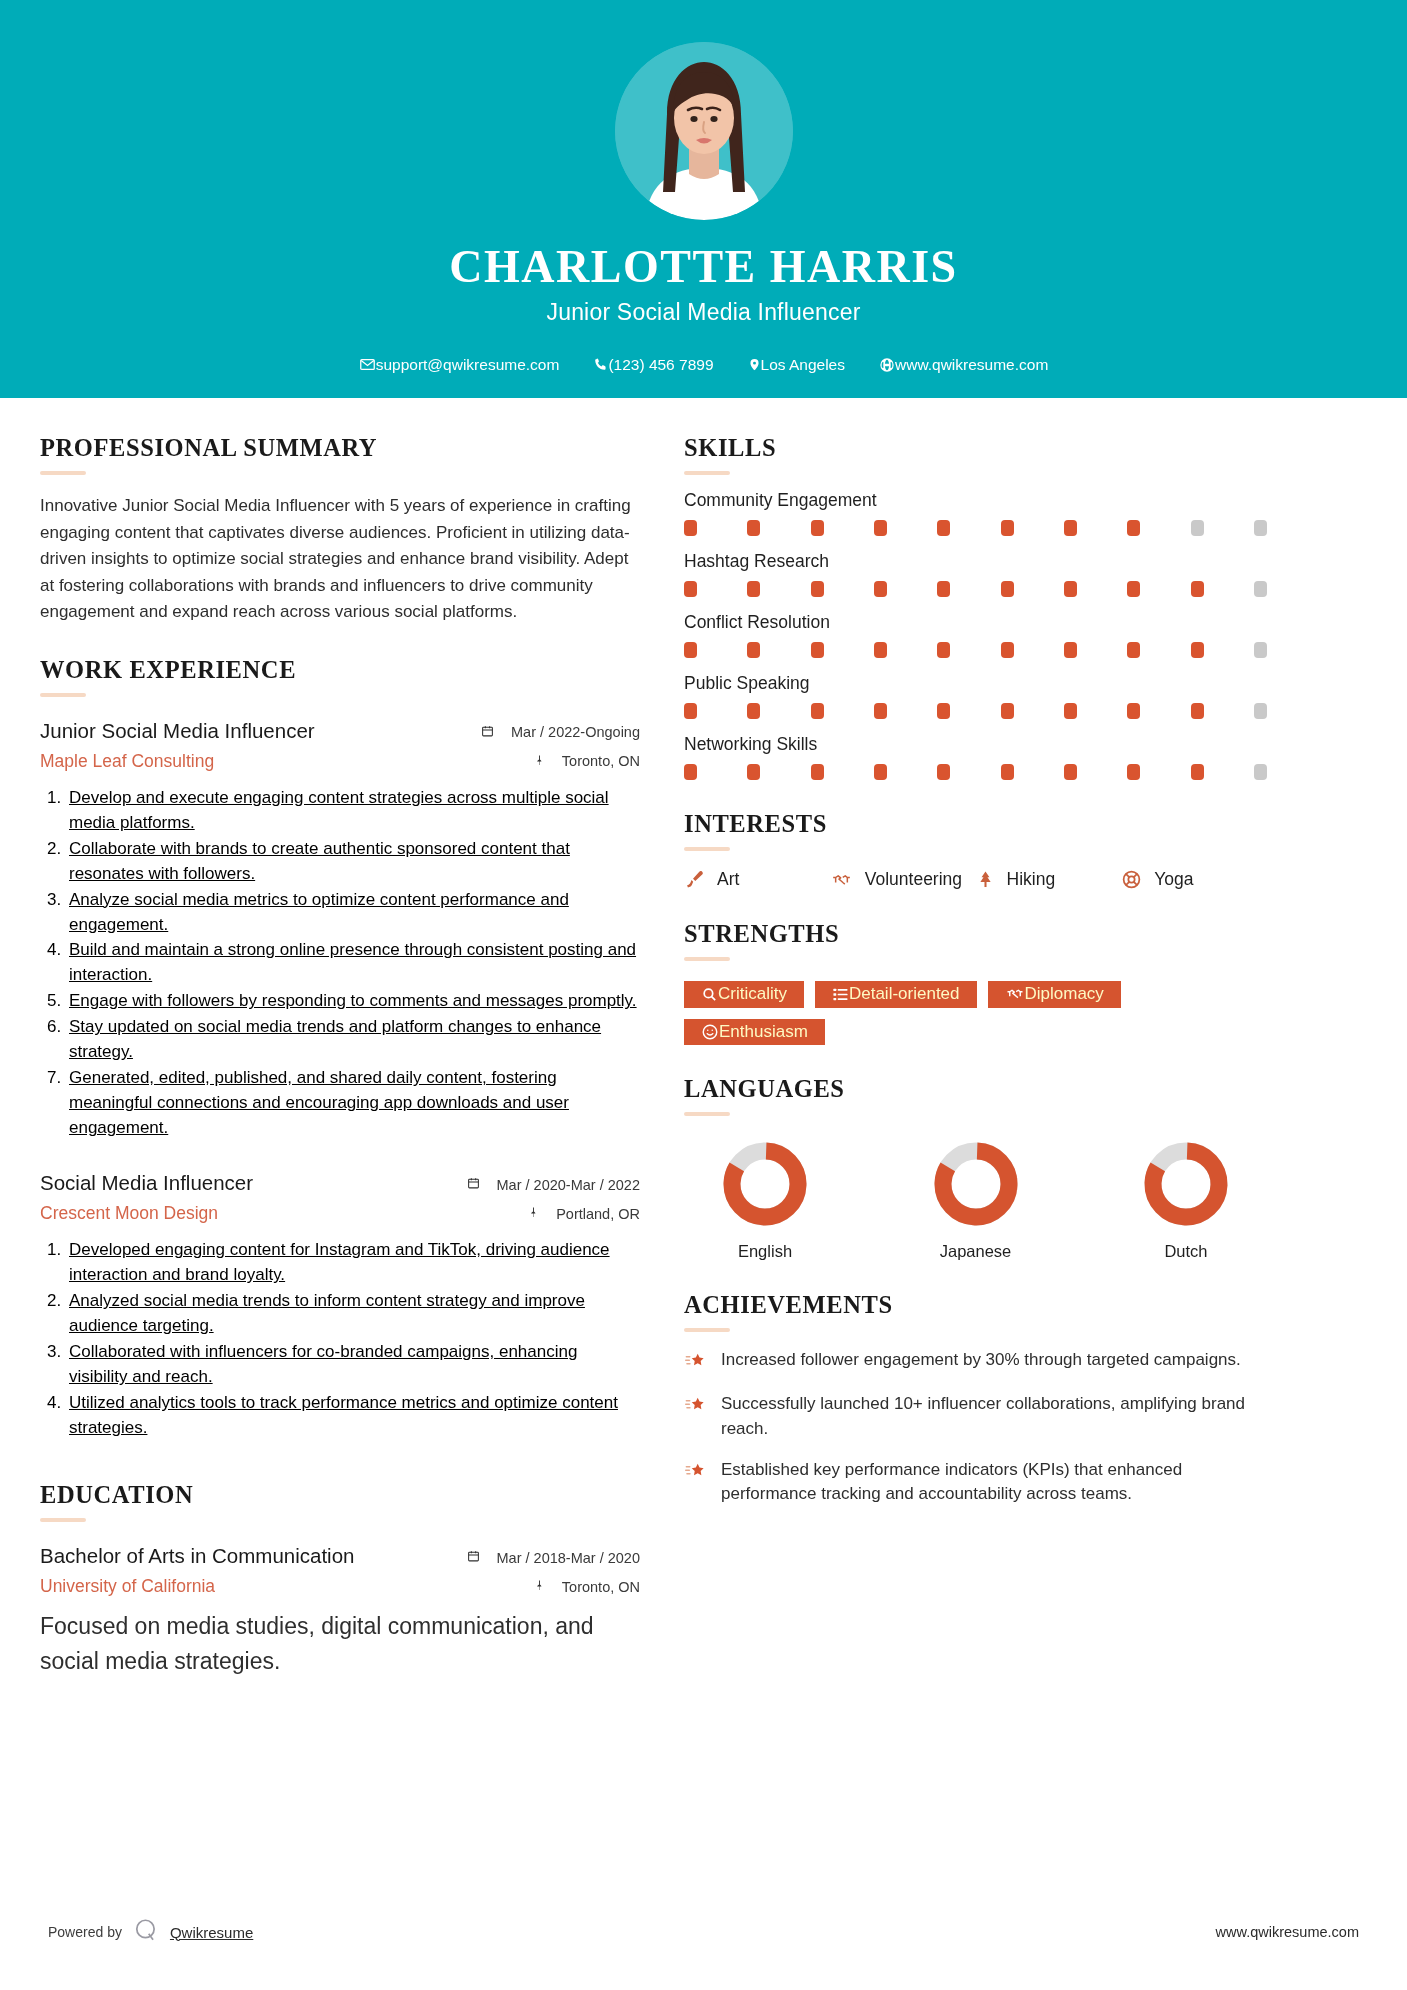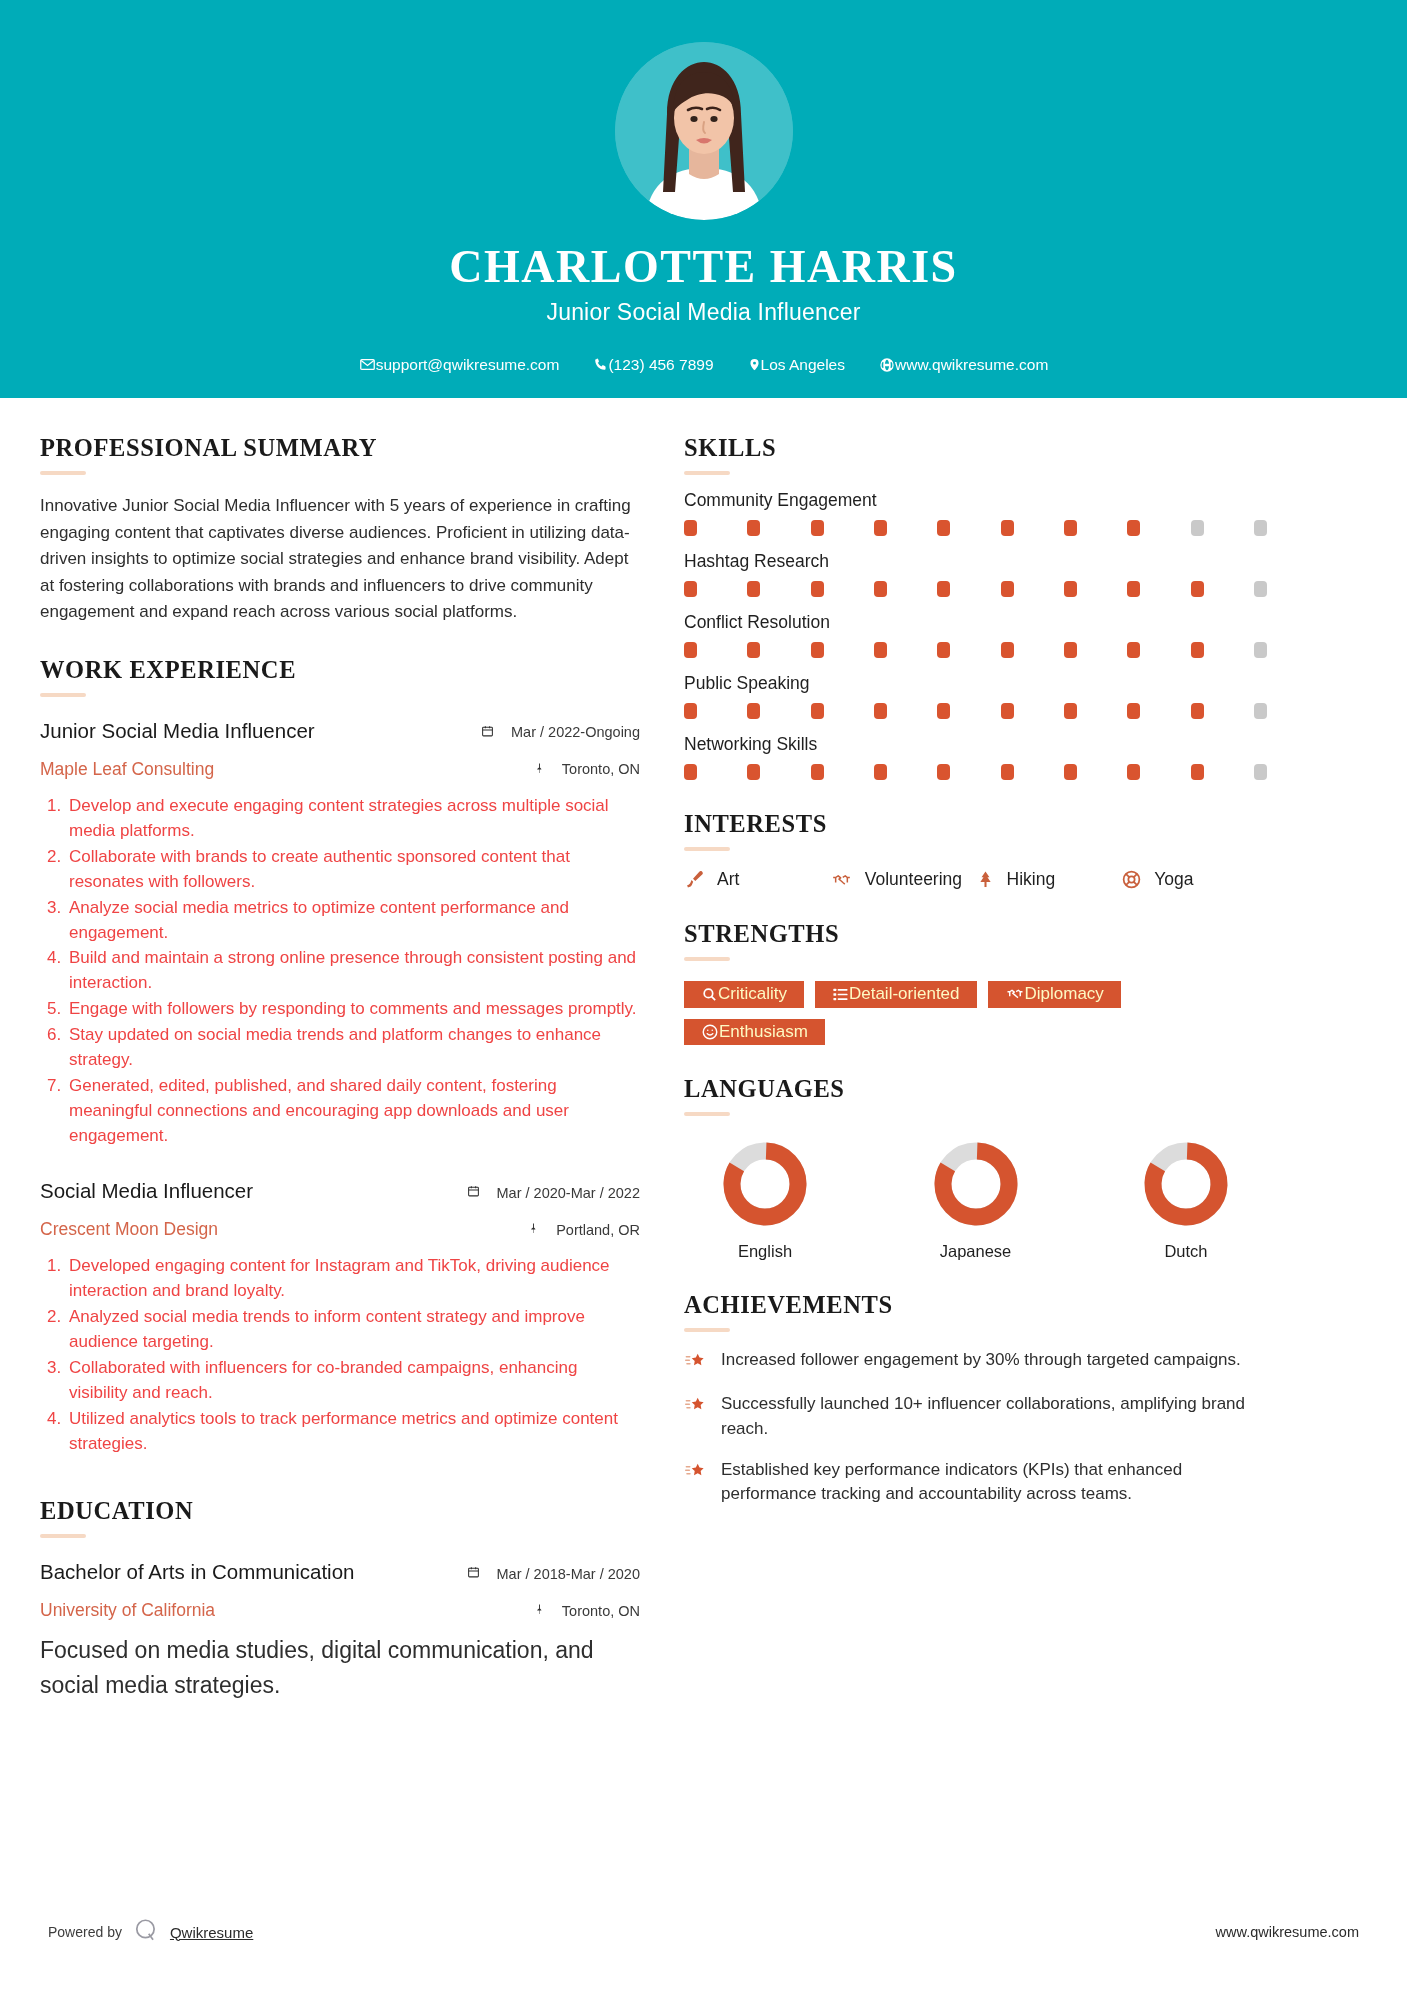--- a/index.html
+++ b/index.html
@@ -106,35 +106,36 @@
   }
   .entry-meta {
     font-size: 14.5px;
     color: #3a3a3a;
     display: flex; align-items: center; gap: 17px;
     white-space: nowrap;
     padding-top: 3px;
   }
   .entry-sub {
     display: flex; justify-content: space-between; align-items: baseline;
-    margin-top: 15px;
+    margin-top: 7px;
   }
   .entry-org {
     font-size: 17.5px;
     color: #d4654a;
   }
   .entry-desc {
     font-size: 23px; color: #2e2e2e; line-height: 1.5; margin-top: 12px;
   }
   ol.bullets {
     margin: 14px 0 0 0;
     padding-left: 26px;
     font-size: 17px;
-    color: #ef4444;
+    color: #000000;
     line-height: 1.47;
+    text-decoration: underline;
   }
   ol.bullets li { margin-bottom: 1px; padding-left: 3px; }
 
   .sec-gap-lg { margin-top: 40px; }
   .sec-gap-md { margin-top: 30px; }
 
   
   .skill { margin-top: 15px; }
   .skill-name { font-size: 17.5px; color: #1f1f1f; }
   .dots { display: flex; gap: 0; margin-top: 9px; justify-content: space-between; width: 100%; }

